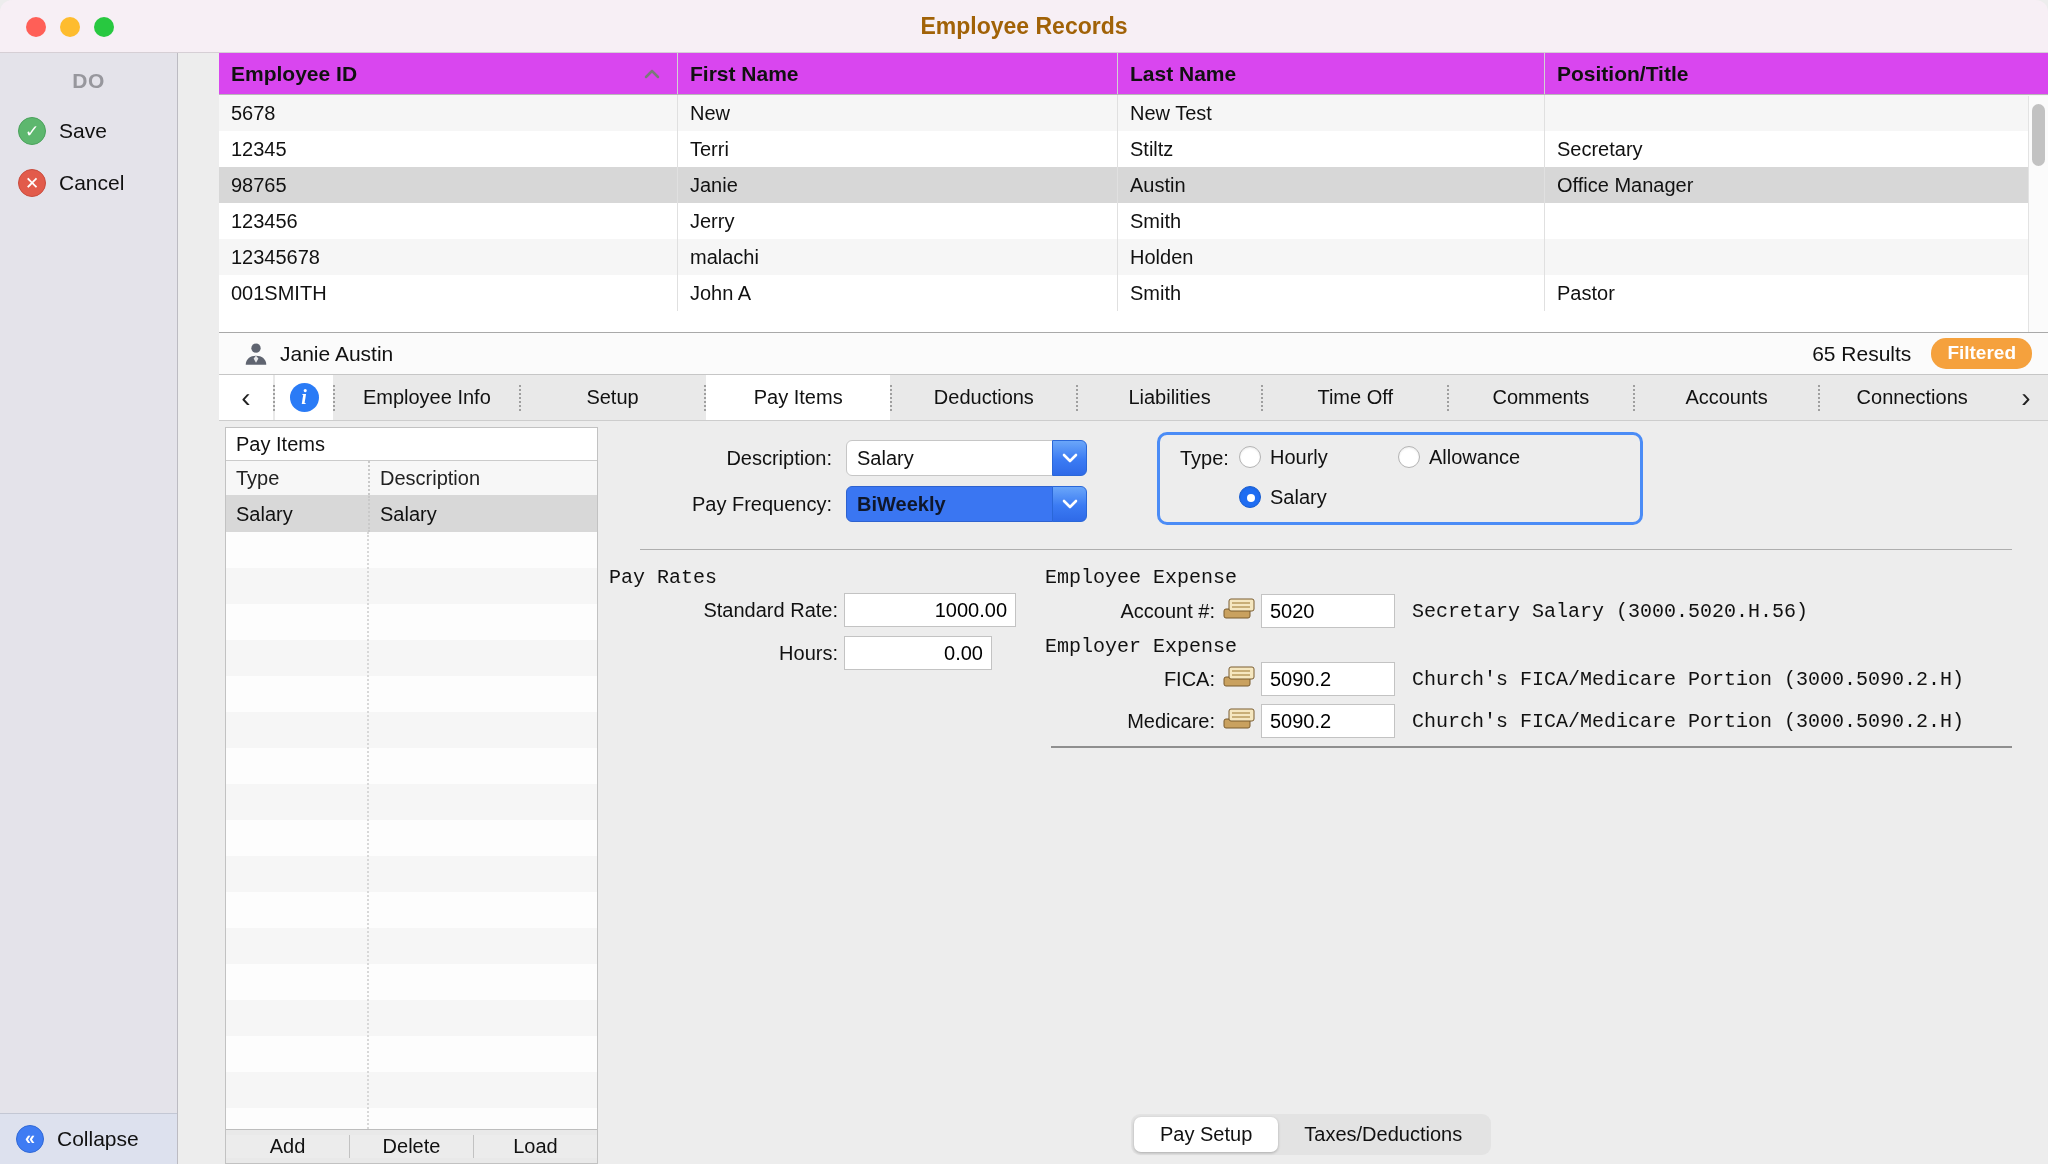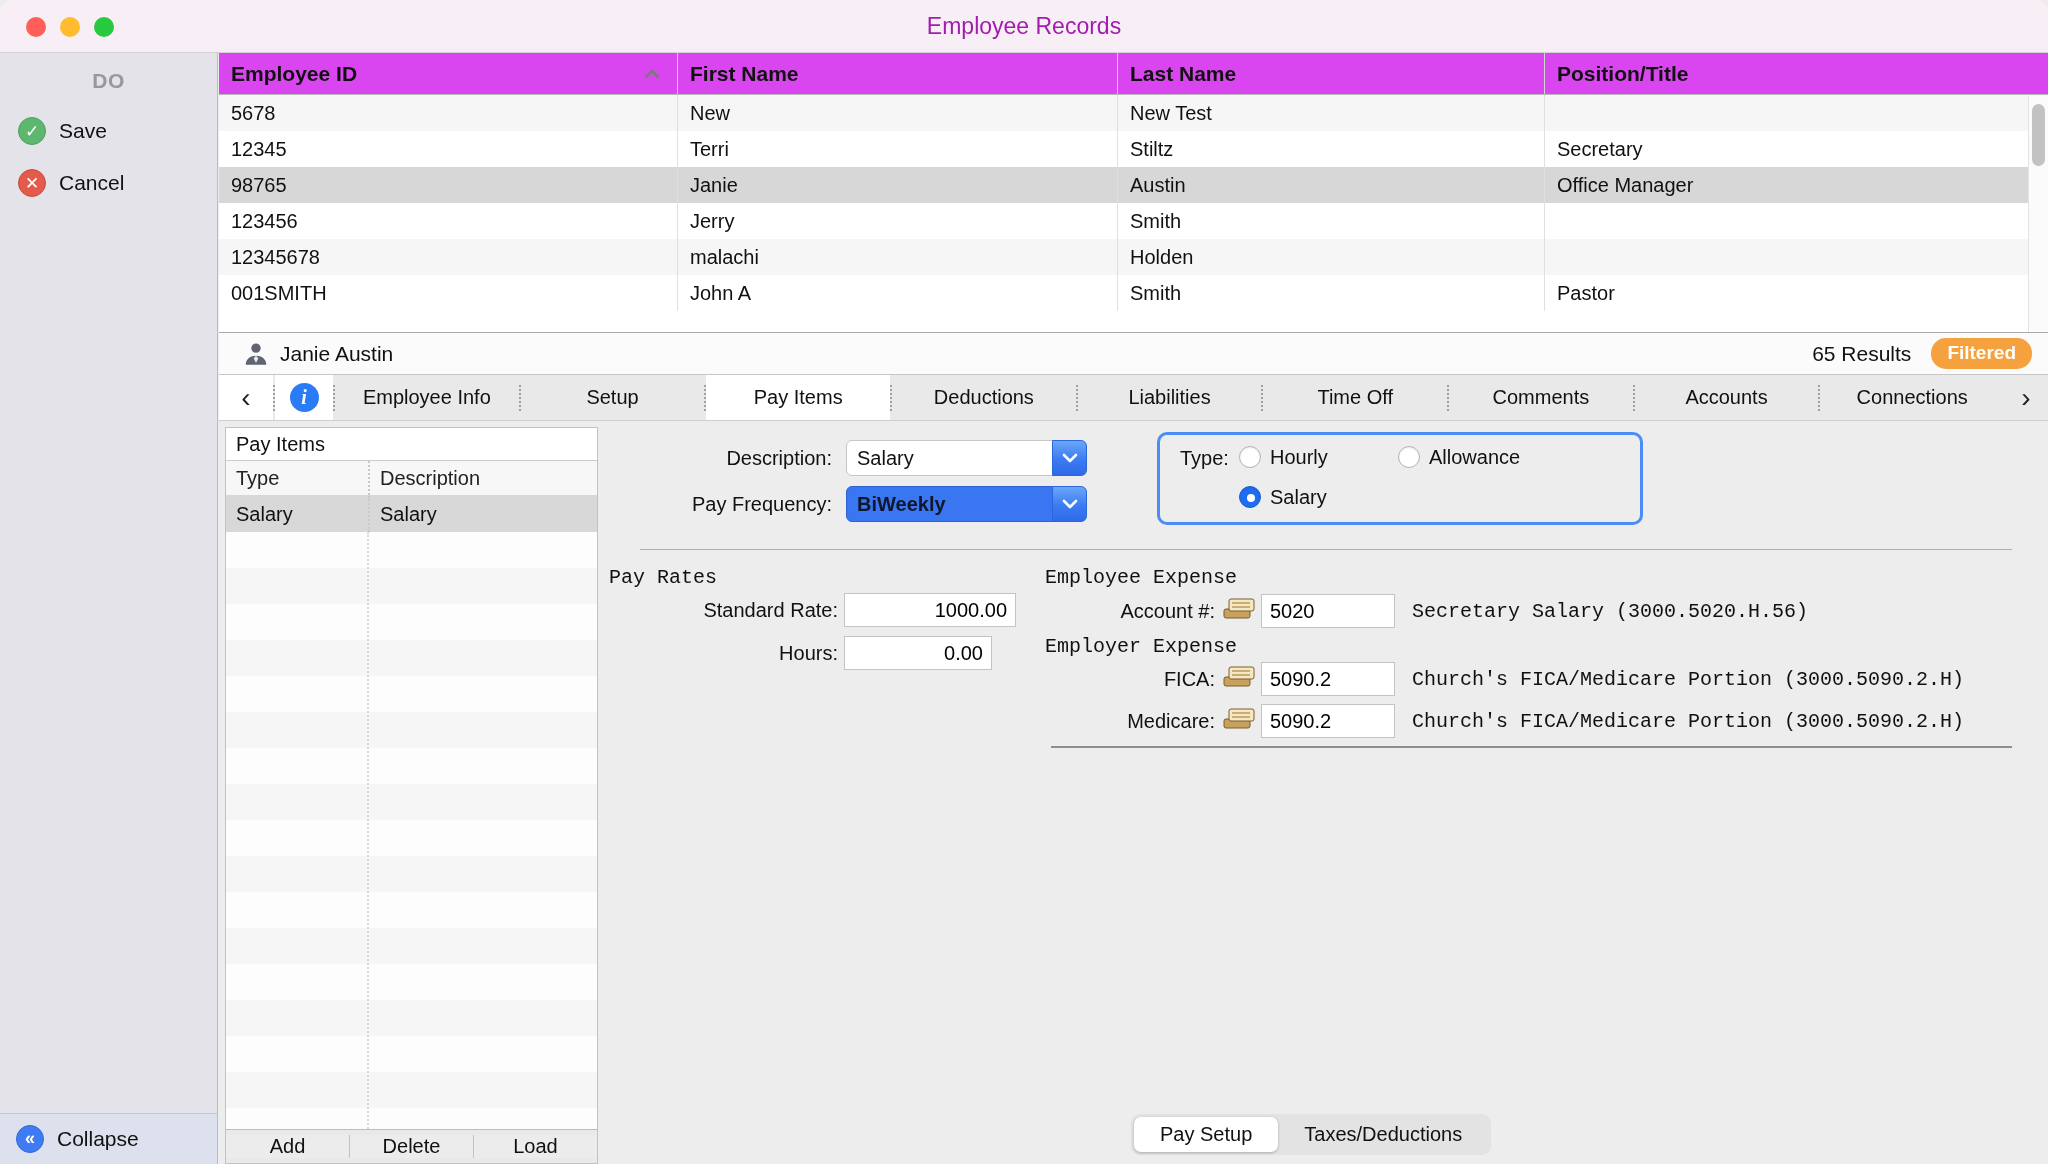--- a/index.html
+++ b/index.html
@@ -11,24 +11,24 @@
   }
   .window { position:absolute; inset:0; border-radius:12px 12px 0 0; overflow:hidden; background:#ededed; }
 
   
   .titlebar { position:absolute; left:0; top:0; right:0; height:53px;
     background:#f7eff5; border-bottom:1px solid #d6cfd5;
     display:flex; align-items:center; justify-content:center; }
   .traffic { position:absolute; left:26px; top:17px; display:flex; gap:14px; }
   .light { width:20px; height:20px; border-radius:50%; }
   .light.red { background:#ff5f57; } .light.yellow { background:#febc2e; } .light.green { background:#28c840; }
-  .win-title { font-weight:normal; font-size:23px; color:#a21caf; }
-
-  
-  .sidebar { position:absolute; left:0; top:53px; width:218px; bottom:0;
+  .win-title { font-weight:bold; font-size:23px; color:#a16207; }
+
+  
+  .sidebar { position:absolute; left:0; top:53px; width:178px; bottom:0;
     background:#e4e3ea; border-right:1px solid #bcbbc2;padding-left:24px; }
   .do-header { position:absolute; top:16px; left:0; width:100%; text-align:center;
     color:#97979d; font-weight:bold; font-size:21px; letter-spacing:0.5px; }
   .side-item { position:absolute; left:18px; display:flex; align-items:center; gap:13px; font-size:21px; height:34px; }
   .side-item.save { top:61px; } .side-item.cancel { top:113px; }
   .circle-icon { width:28px; height:28px; border-radius:50%; display:flex; align-items:center; justify-content:center;
     color:#fff; font-size:17px; font-weight:bold; }
   .circle-icon.green { background:#5db76e; border:1px solid #4aa25c; }
   .circle-icon.red { background:#e25b4b; border:1px solid #c94c3e; }
   .collapse-bar { position:absolute; left:0; bottom:0; width:100%; height:51px;

